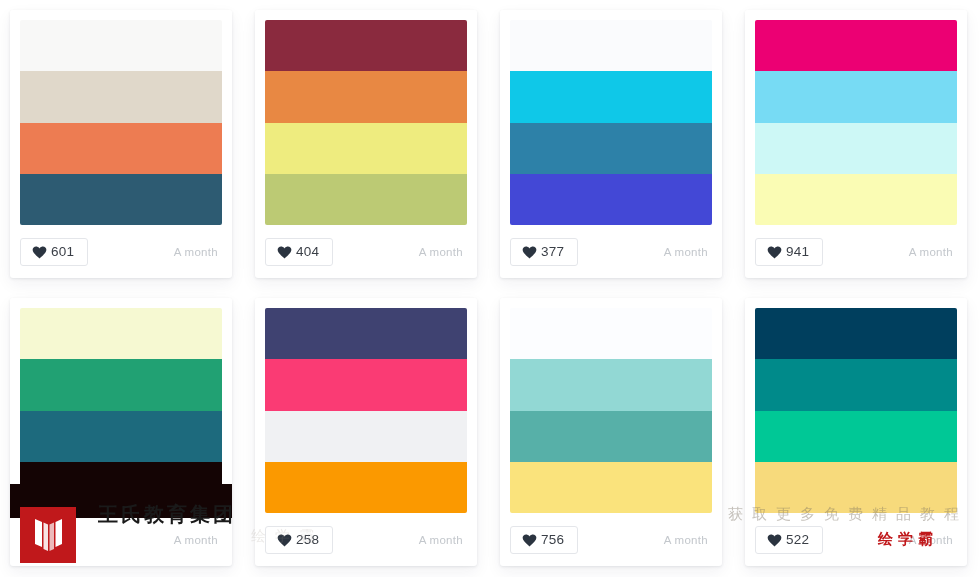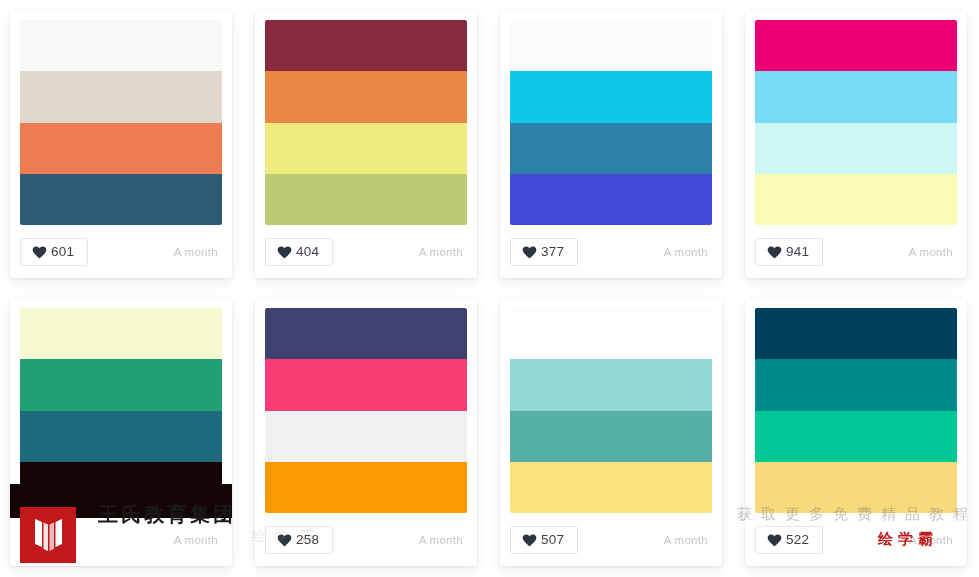--- a/index.html
+++ b/index.html
@@ -146,21 +146,21 @@
     left: 10px;
     right: 13px;
     bottom: 58px;
     height: 34px;
     background: #140404;
     z-index: 38;
   }
 
   .wm-right-line {
     position: absolute;
-    right: 3px;
+    right: 12px;
     bottom: 52px;
     z-index: 39;
     font-size: 15px;
     letter-spacing: 9px;
     color: rgba(120,110,95,0.42);
     white-space: nowrap;
     font-family: "DejaVu Sans", sans-serif;
   }
   .wm-brand {
     position: absolute;
@@ -359,21 +359,21 @@
             <div class="swatch" style="background:#fae37c"></div>
           </div>
         </div>
         <div class="card-footer">
           <div class="like-pill">
             <span class="heart-icon">
               <svg viewBox="0 0 24 22">
                   <path fill="currentColor" d="M12 21.3 10.4 19.9C4.6 14.7 1 11.5 1 7.5 1 4.3 3.5 2 6.5 2c1.9 0 3.7 0.9 4.8 2.3l0.7 0.9 0.7-0.9C13.8 2.9 15.6 2 17.5 2 20.5 2 23 4.3 23 7.5c0 4-3.6 7.2-9.4 12.4L12 21.3z"></path>
                 </svg>
             </span>
-            <span class="like-count">507</span>
+            <span class="like-count">756</span>
           </div>
           <span class="time-label">A month</span>
         </div>
       </div>
     </div>
 
     <div class="card-slot">
       <div class="card">
         <div class="swatch-area">
           <div class="swatch-stack">

